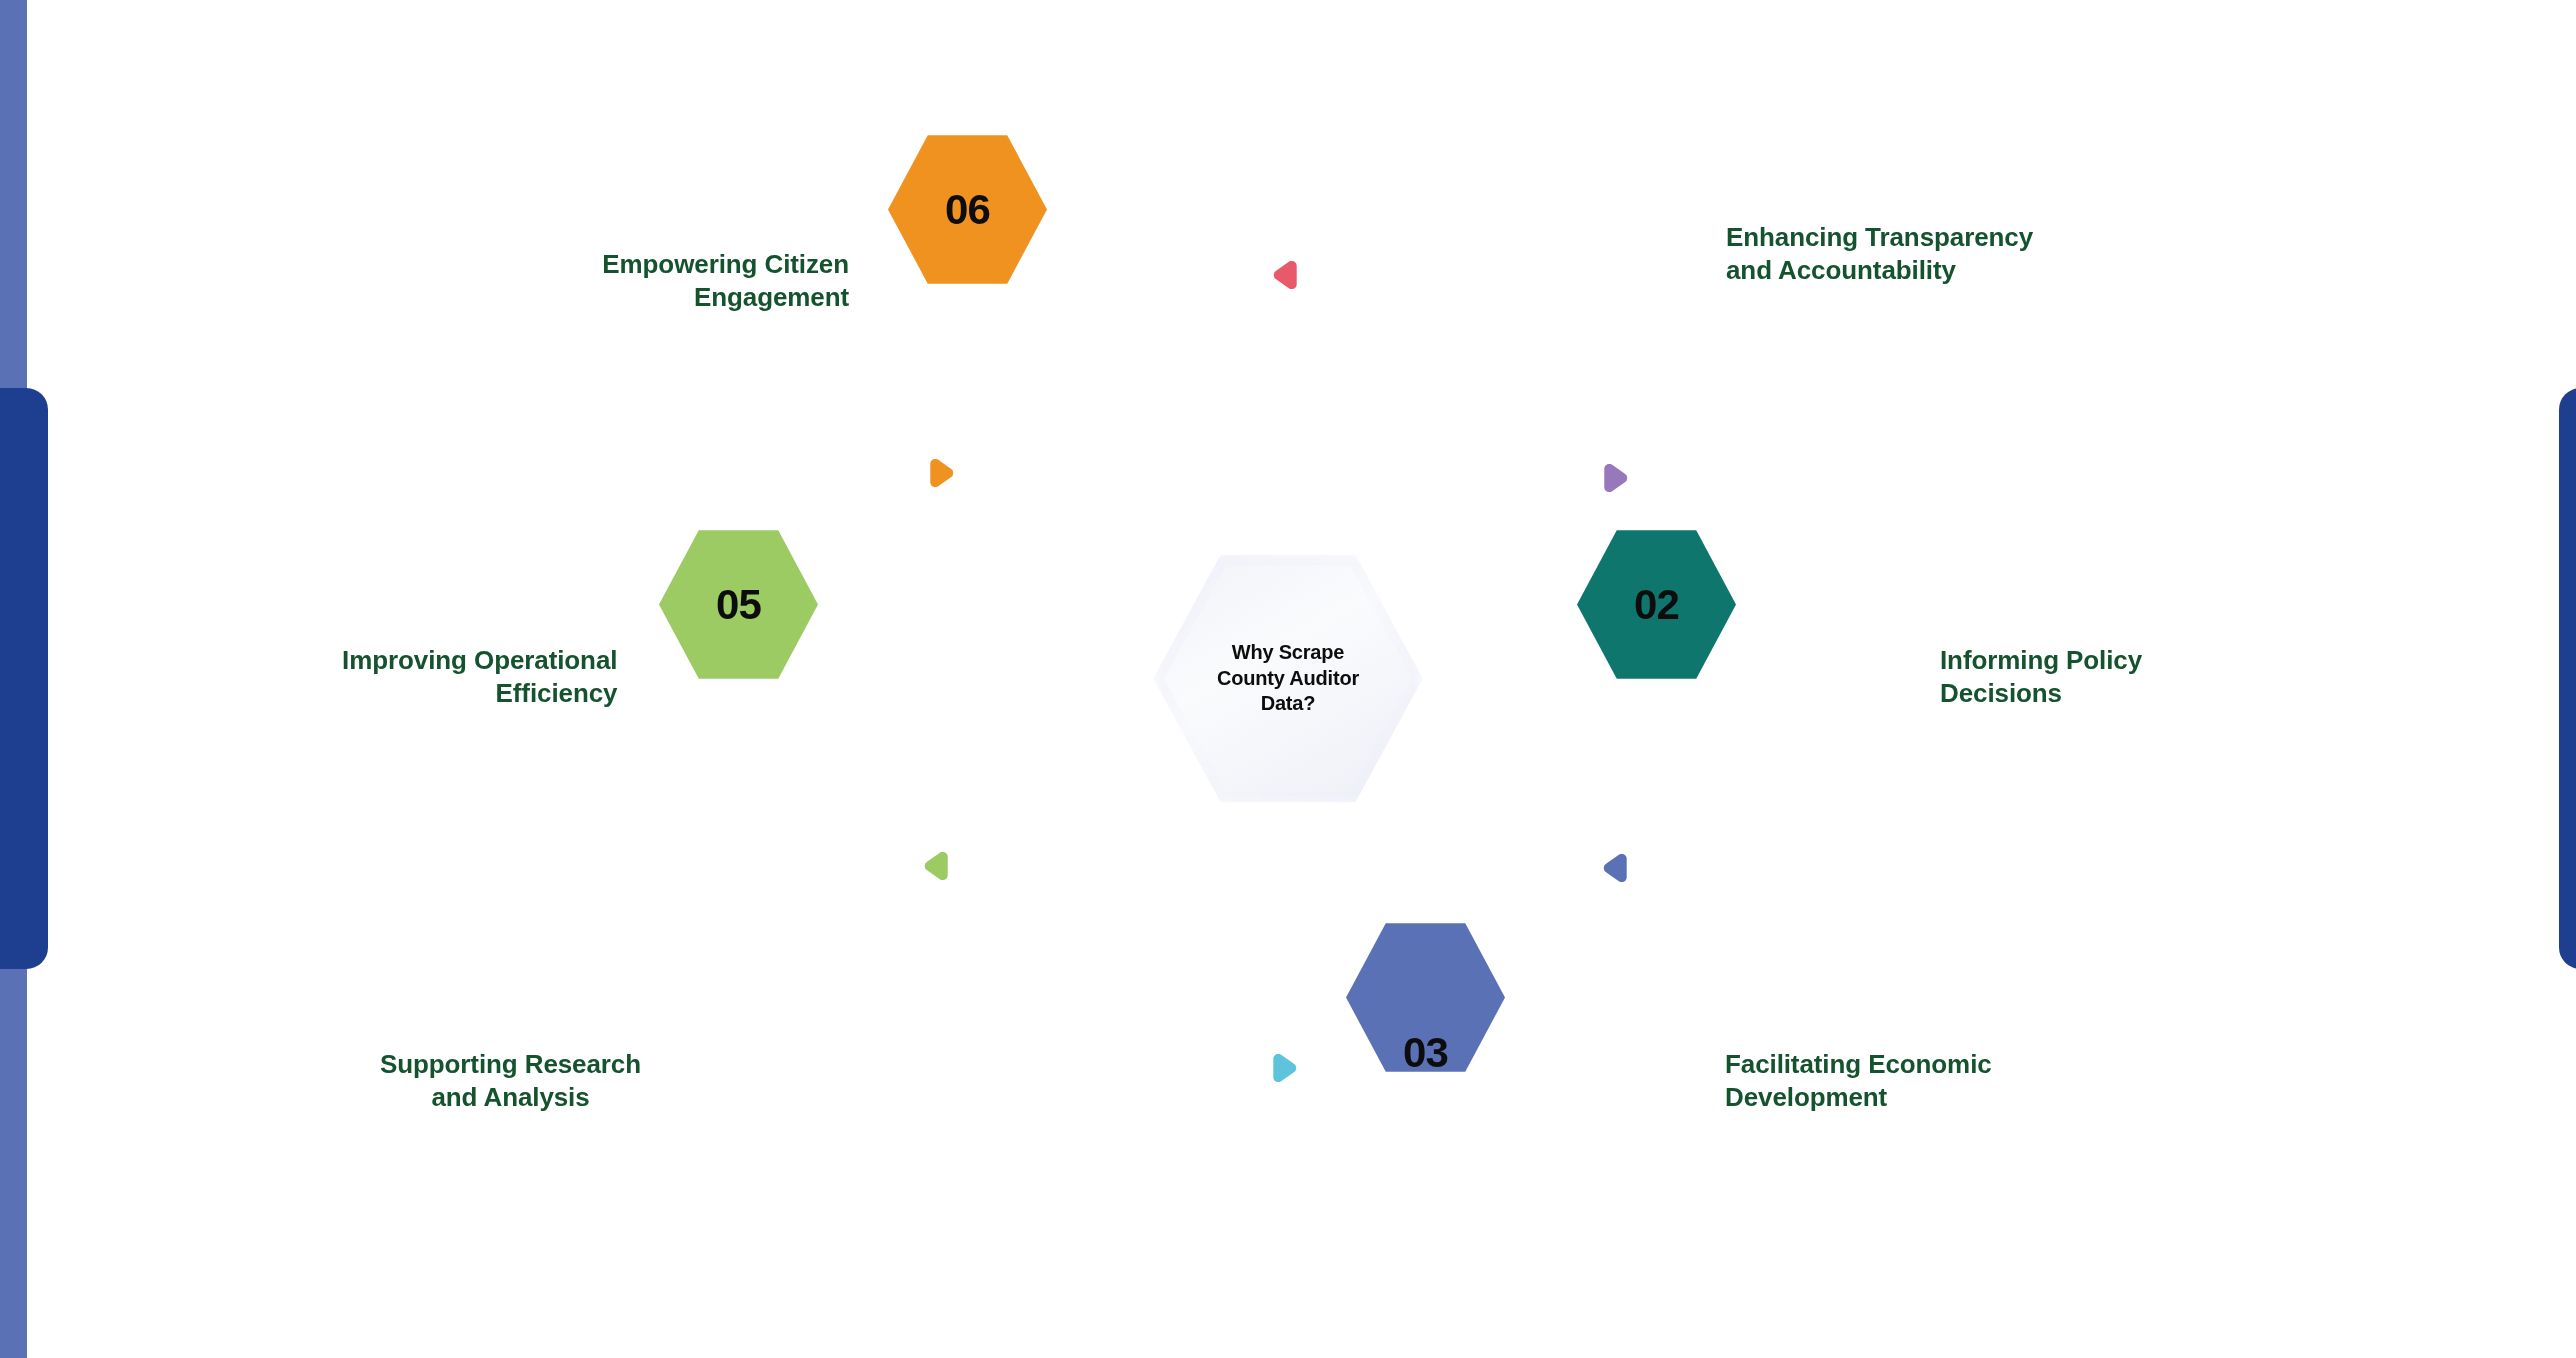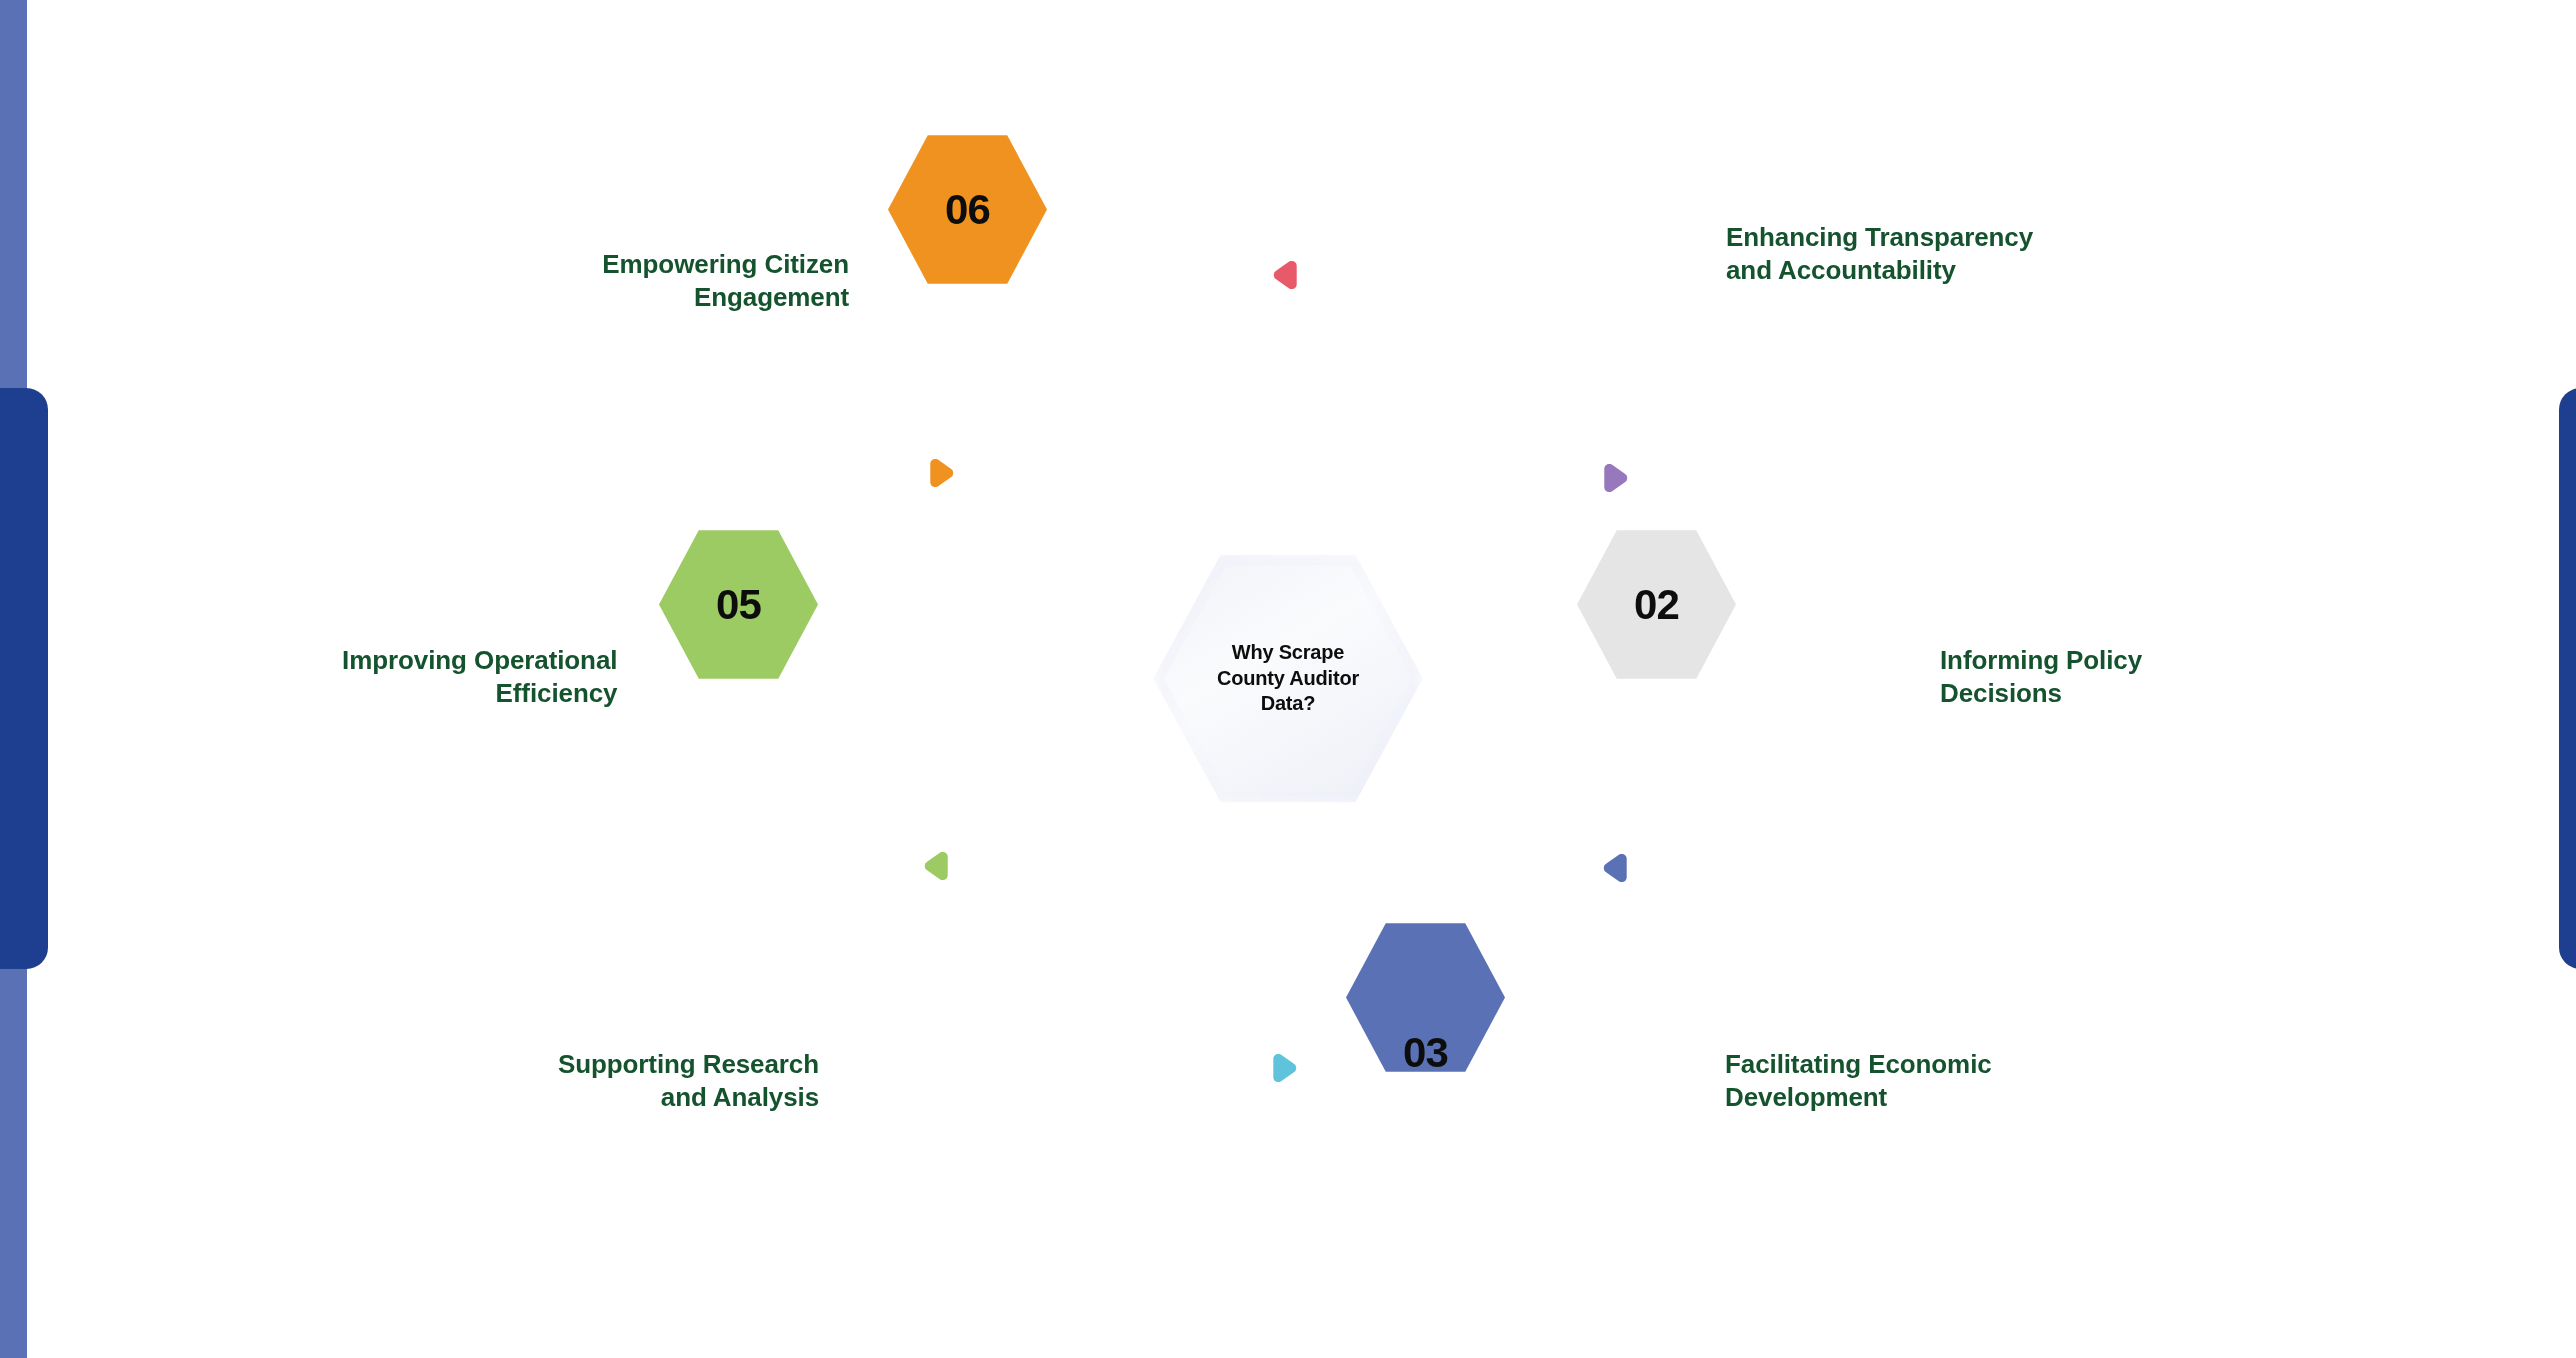--- a/index.html
+++ b/index.html
@@ -147,37 +147,37 @@
     <svg viewBox="0 0 34 36">
       <path d="M3 5.5 a6.5 6.5 0 0 1 9.8 -5.1 L29.5 12.2 a6.5 6.5 0 0 1 0 11.6 L12.8 35.6 a6.5 6.5 0 0 1 -9.8 -5.1 z" fill="#F0921F"></path>
     </svg>
   </div>
 
   <div class="label right" style="left:1726px;top:221px;width:540px;">
     <span>Enhancing Transparency</span><br>
     <span>and Accountability</span>
   </div>
 
-  <div class="hex" style="left:1577px;top:528px;background:#e5e5e5;">
+  <div class="hex" style="left:1577px;top:528px;background:#0f766e;">
     <span class="hex-num">02</span>
   </div>
   <div class="label right" style="left:1940px;top:644px;width:463px;">
     <span>Informing Policy</span><br>
     <span>Decisions</span>
   </div>
 
   <div class="hex" style="left:1346px;top:921px;background:#5A72B5;align-items:flex-end;">
     <span class="hex-num">03</span>
   </div>
   <div class="label right" style="left:1725px;top:1048px;width:540px;">
     <span>Facilitating Economic</span><br>
     <span>Development</span>
   </div>
 
-  <div class="label left" style="left:202px;top:1048px;width:617px;">
+  <div class="label left" style="left:202px;top:1048px;width:617px;text-align:center;">
     <span>Supporting Research</span><br>
     <span>and Analysis</span>
   </div>
 
   <div class="hex" style="left:659px;top:528px;background:#9CCA63;">
     <span class="hex-num">05</span>
   </div>
   <div class="label left" style="left:15.4px;top:644px;width:602px;">
     <span>Improving Operational</span><br>
     <span>Efficiency</span>

